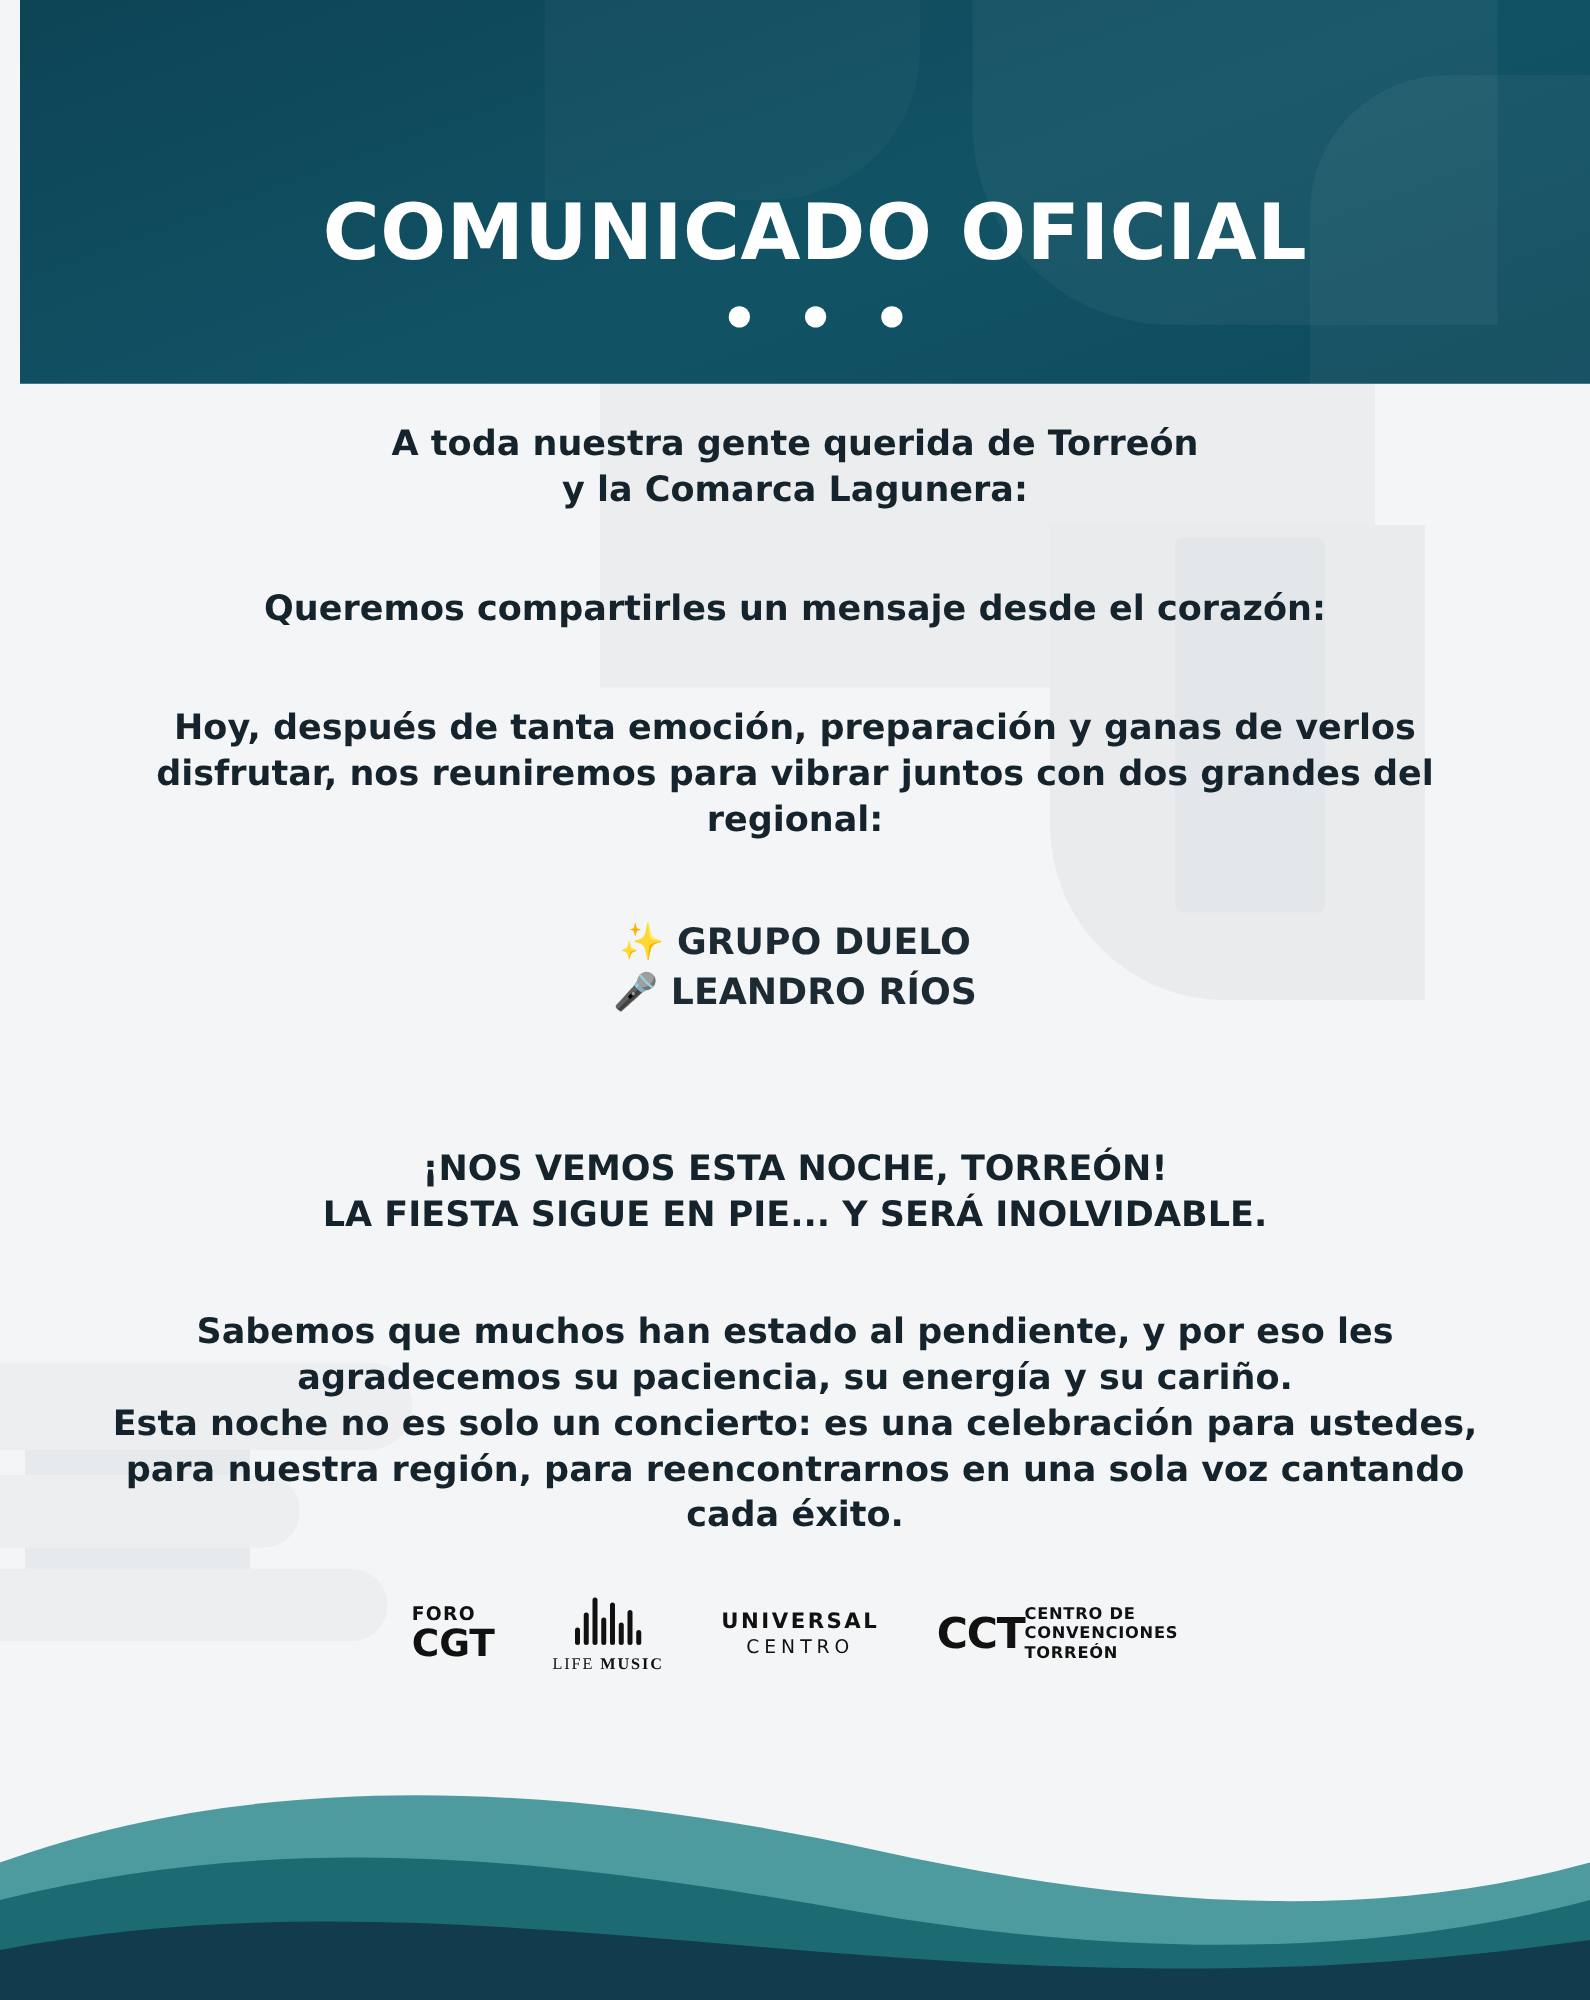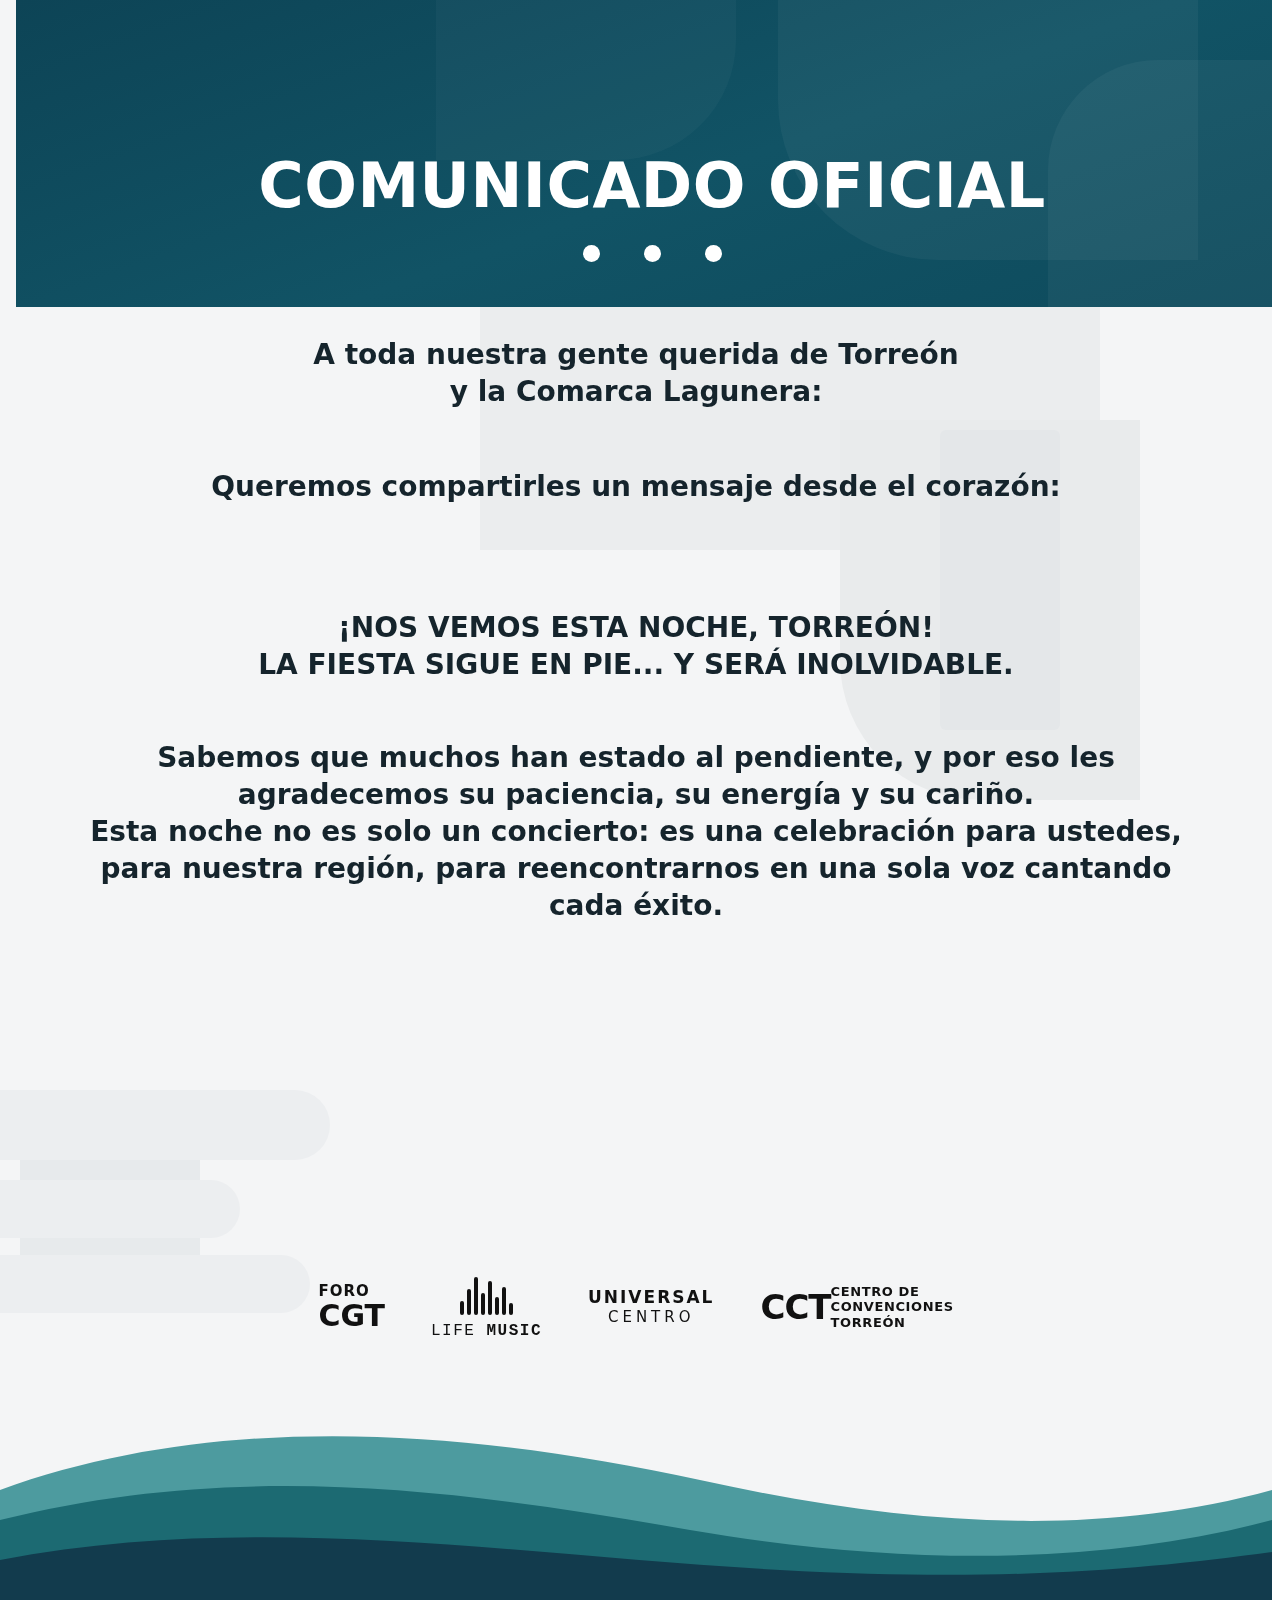--- a/index.html
+++ b/index.html
@@ -124,21 +124,21 @@
   }
   .logo { display: flex; align-items: center; color: #111; }
 
   .logo-foro { display: flex; flex-direction: column; align-items: flex-start; line-height: 1; }
   .logo-foro .l1 { font-size: 15px; font-weight: bold; letter-spacing: 1px; font-family: "DejaVu Sans", sans-serif; }
   .logo-foro .l2 { font-size: 30px; font-weight: bold; letter-spacing: 0px; font-family: "DejaVu Sans", sans-serif; margin-top: 2px;}
 
   .logo-life { display: flex; flex-direction: column; align-items: center; }
   .bars { display: flex; align-items: flex-end; gap: 3px; height: 40px; }
   .bars i { display: block; width: 4px; background: #111; border-radius: 2px; }
-  .logo-life .lbl { margin-top: 7px; font-size: 16px; letter-spacing: 1.5px; font-family: Liberation Mono, monospace; text-align: center; }
+  .logo-life .lbl { margin-top: 7px; font-size: 13px; letter-spacing: 1.5px; font-family: Liberation Serif, serif; text-align: center; }
   .logo-life .lbl b { font-weight: bold; }
 
   .logo-universal { display: flex; flex-direction: column; align-items: center; line-height: 1.1; }
   .logo-universal .u1 { font-size: 17px; font-weight: bold; letter-spacing: 2px; font-family: "DejaVu Sans", sans-serif; }
   .logo-universal .u2 { font-size: 15px; letter-spacing: 4px; font-family: "DejaVu Sans", sans-serif; margin-top: 2px; }
 
   .logo-cct { display: flex; align-items: center; }
   .logo-cct .mark { font-size: 34px; font-weight: bold; letter-spacing: -1px; font-family: "DejaVu Sans", sans-serif; }
   .logo-cct .words { display: flex; flex-direction: column; line-height: 1.18; font-size: 13px; font-weight: bold; letter-spacing: 0.6px; text-align: left; font-family: "DejaVu Sans", sans-serif;}
 
@@ -173,21 +173,32 @@
   </div>
 
   <div class="content">
 
     <div class="para p-greeting">A toda nuestra gente querida de Torreón<br>y la Comarca Lagunera:</div>
 
     <div class="para p-msg">
       <span>Queremos compartirles un mensaje desde el corazón:</span>
     </div>
 
-
+    <div class="para p-body">Hoy, después de tanta emoción, preparación y ganas de verlos disfrutar, nos reuniremos para vibrar juntos con dos grandes del regional:</div>
+
+    <div class="lineup">
+      <div>
+        <span class="emoji">✨</span>
+        <span>GRUPO DUELO</span>
+      </div>
+      <div>
+        <span class="emoji">🎤</span>
+        <span>LEANDRO RÍOS</span>
+      </div>
+    </div>
 
     <div class="para p-closing">¡NOS VEMOS ESTA NOCHE, TORREÓN!<br>LA FIESTA SIGUE EN PIE... Y SERÁ INOLVIDABLE.</div>
 
     <div class="para p-thanks">Sabemos que muchos han estado al pendiente, y por eso les agradecemos su paciencia, su energía y su cariño.<br>Esta noche no es solo un concierto: es una celebración para ustedes, para nuestra región, para reencontrarnos en una sola voz cantando cada éxito.</div>
   </div>
 
   <div class="logos">
 
     <div class="logo logo-foro">
       <span class="l1">FORO</span>

